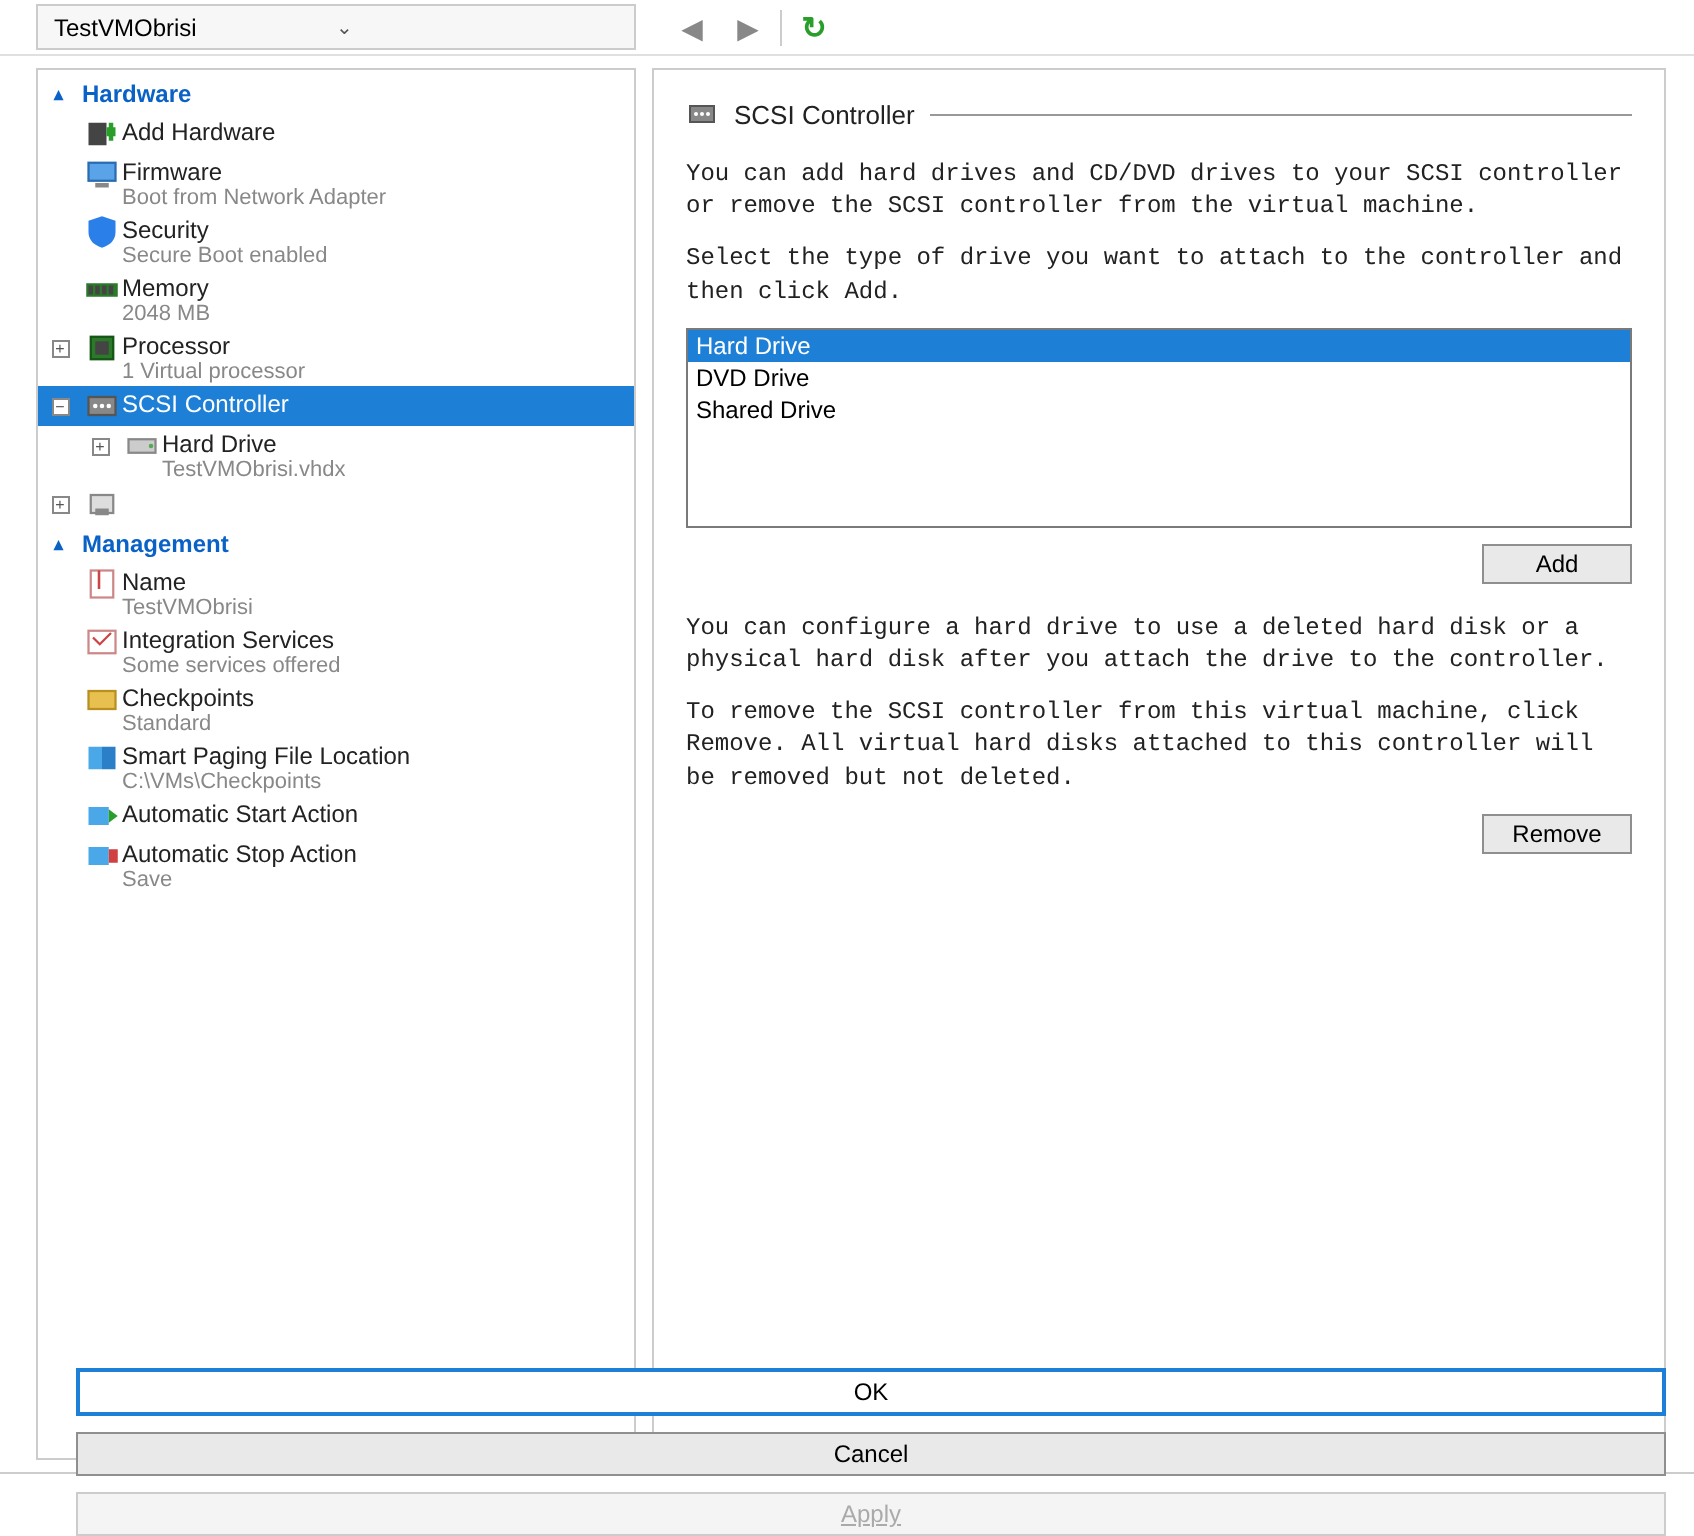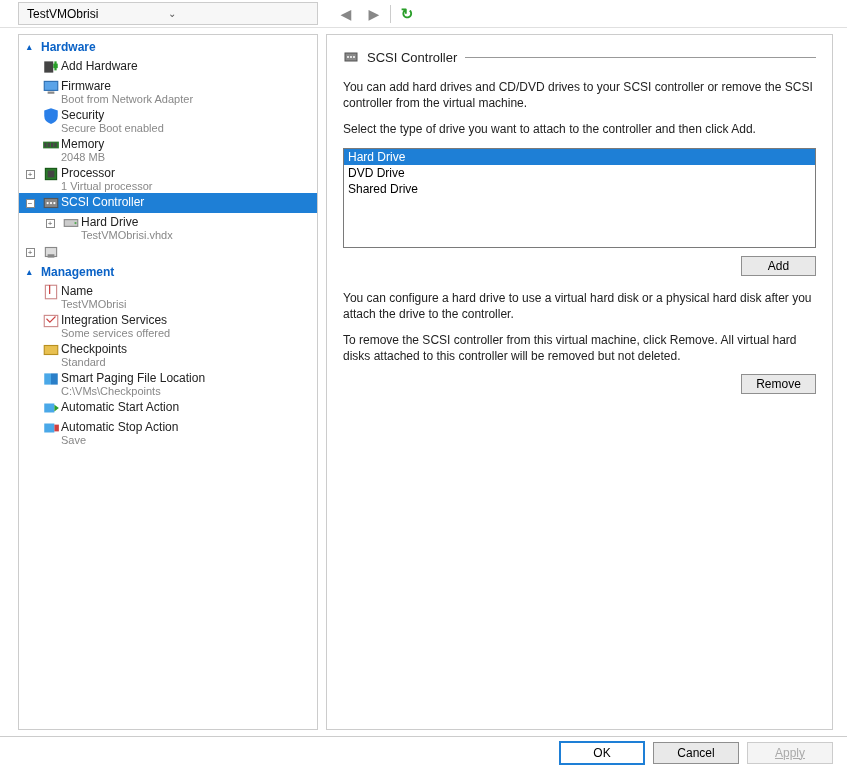--- a/index.html
+++ b/index.html
@@ -38,32 +38,32 @@
 
 
 .ico { width: 16px; height: 16px; display: inline-block; }
 svg { width: 100%; height: 100%; }
 
 .right-panel { flex: 1; border: 1px solid #ccc; margin: 6px 14px 6px 4px; padding: 14px 16px; overflow: auto; }
 .panel-header { display: flex; align-items: center; gap: 8px; margin-bottom: 14px; }
 .panel-header .title { font-size: 13px; color: #222; }
 .panel-header .hr { flex: 1; height: 1px; background: #999; }
 
-.desc { color: #222; margin-bottom: 10px; line-height: 1.35; }
+.desc { color: #222; margin-bottom: 10px; line-height: 1.35; font-family: Liberation Mono, monospace; }
 
 .drive-list { border: 1px solid #7a7a7a; height: 100px; margin-bottom: 8px; background: #fff; }
 .drive-opt { padding: 1px 4px; cursor: default; }
 .drive-opt.sel { background: #1e7fd6; color: #fff; }
 
 .btn-row { text-align: right; margin-bottom: 14px; }
-.btn { min-width: 75px; padding: 2px 14px; border: 1px solid #8f8f8f; background: #e9e9e9; cursor: default; font-size: 12px; }
+.btn { min-width: 75px; padding: 2px 14px; border: 1px solid #8f8f8f; background: #e9e9e9; cursor: default; font-size: 12px; margin-left: 24px; }
 .btn.primary { background: #fff; border: 2px solid #1e7fd6; padding: 1px 13px; }
 .btn.disabled { color: #aaa; border-color: #ccc; background: #f4f4f4; text-decoration: underline; }
 
-.bottom-bar { height: 32px; border-top: 1px solid #ccc; display: flex; justify-content: flex-end; align-items: center; gap: 8px; padding: 0 14px; }
+.bottom-bar { height: 32px; border-top: 1px solid #ccc; display: flex; justify-content: flex-end; gap: 8px; padding: 0 14px; flex-direction: column; }
 .bottom-bar .btn { min-width: 86px; padding: 3px 14px; }
 </style>
 </head>
 <body>
 
 <div class="top-bar">
   <div class="vm-select">
     <span>TestVMObrisi</span>
     <span class="chev">⌄</span>
   </div>
@@ -300,21 +300,21 @@
     <div class="drive-list">
       <div class="drive-opt sel">Hard Drive</div>
       <div class="drive-opt">DVD Drive</div>
       <div class="drive-opt">Shared Drive</div>
     </div>
 
     <div class="btn-row">
       <button class="btn">Add</button>
     </div>
 
-    <p class="desc">You can configure a hard drive to use a virtual hard disk or a physical hard disk after you attach the drive to the controller.</p>
+    <p class="desc">You can configure a hard drive to use a deleted hard disk or a physical hard disk after you attach the drive to the controller.</p>
     <p class="desc">To remove the SCSI controller from this virtual machine, click Remove. All virtual hard disks attached to this controller will be removed but not deleted.</p>
 
     <div class="btn-row">
       <button class="btn">Remove</button>
     </div>
   </div>
 
 </div>
 
 <div class="bottom-bar">

